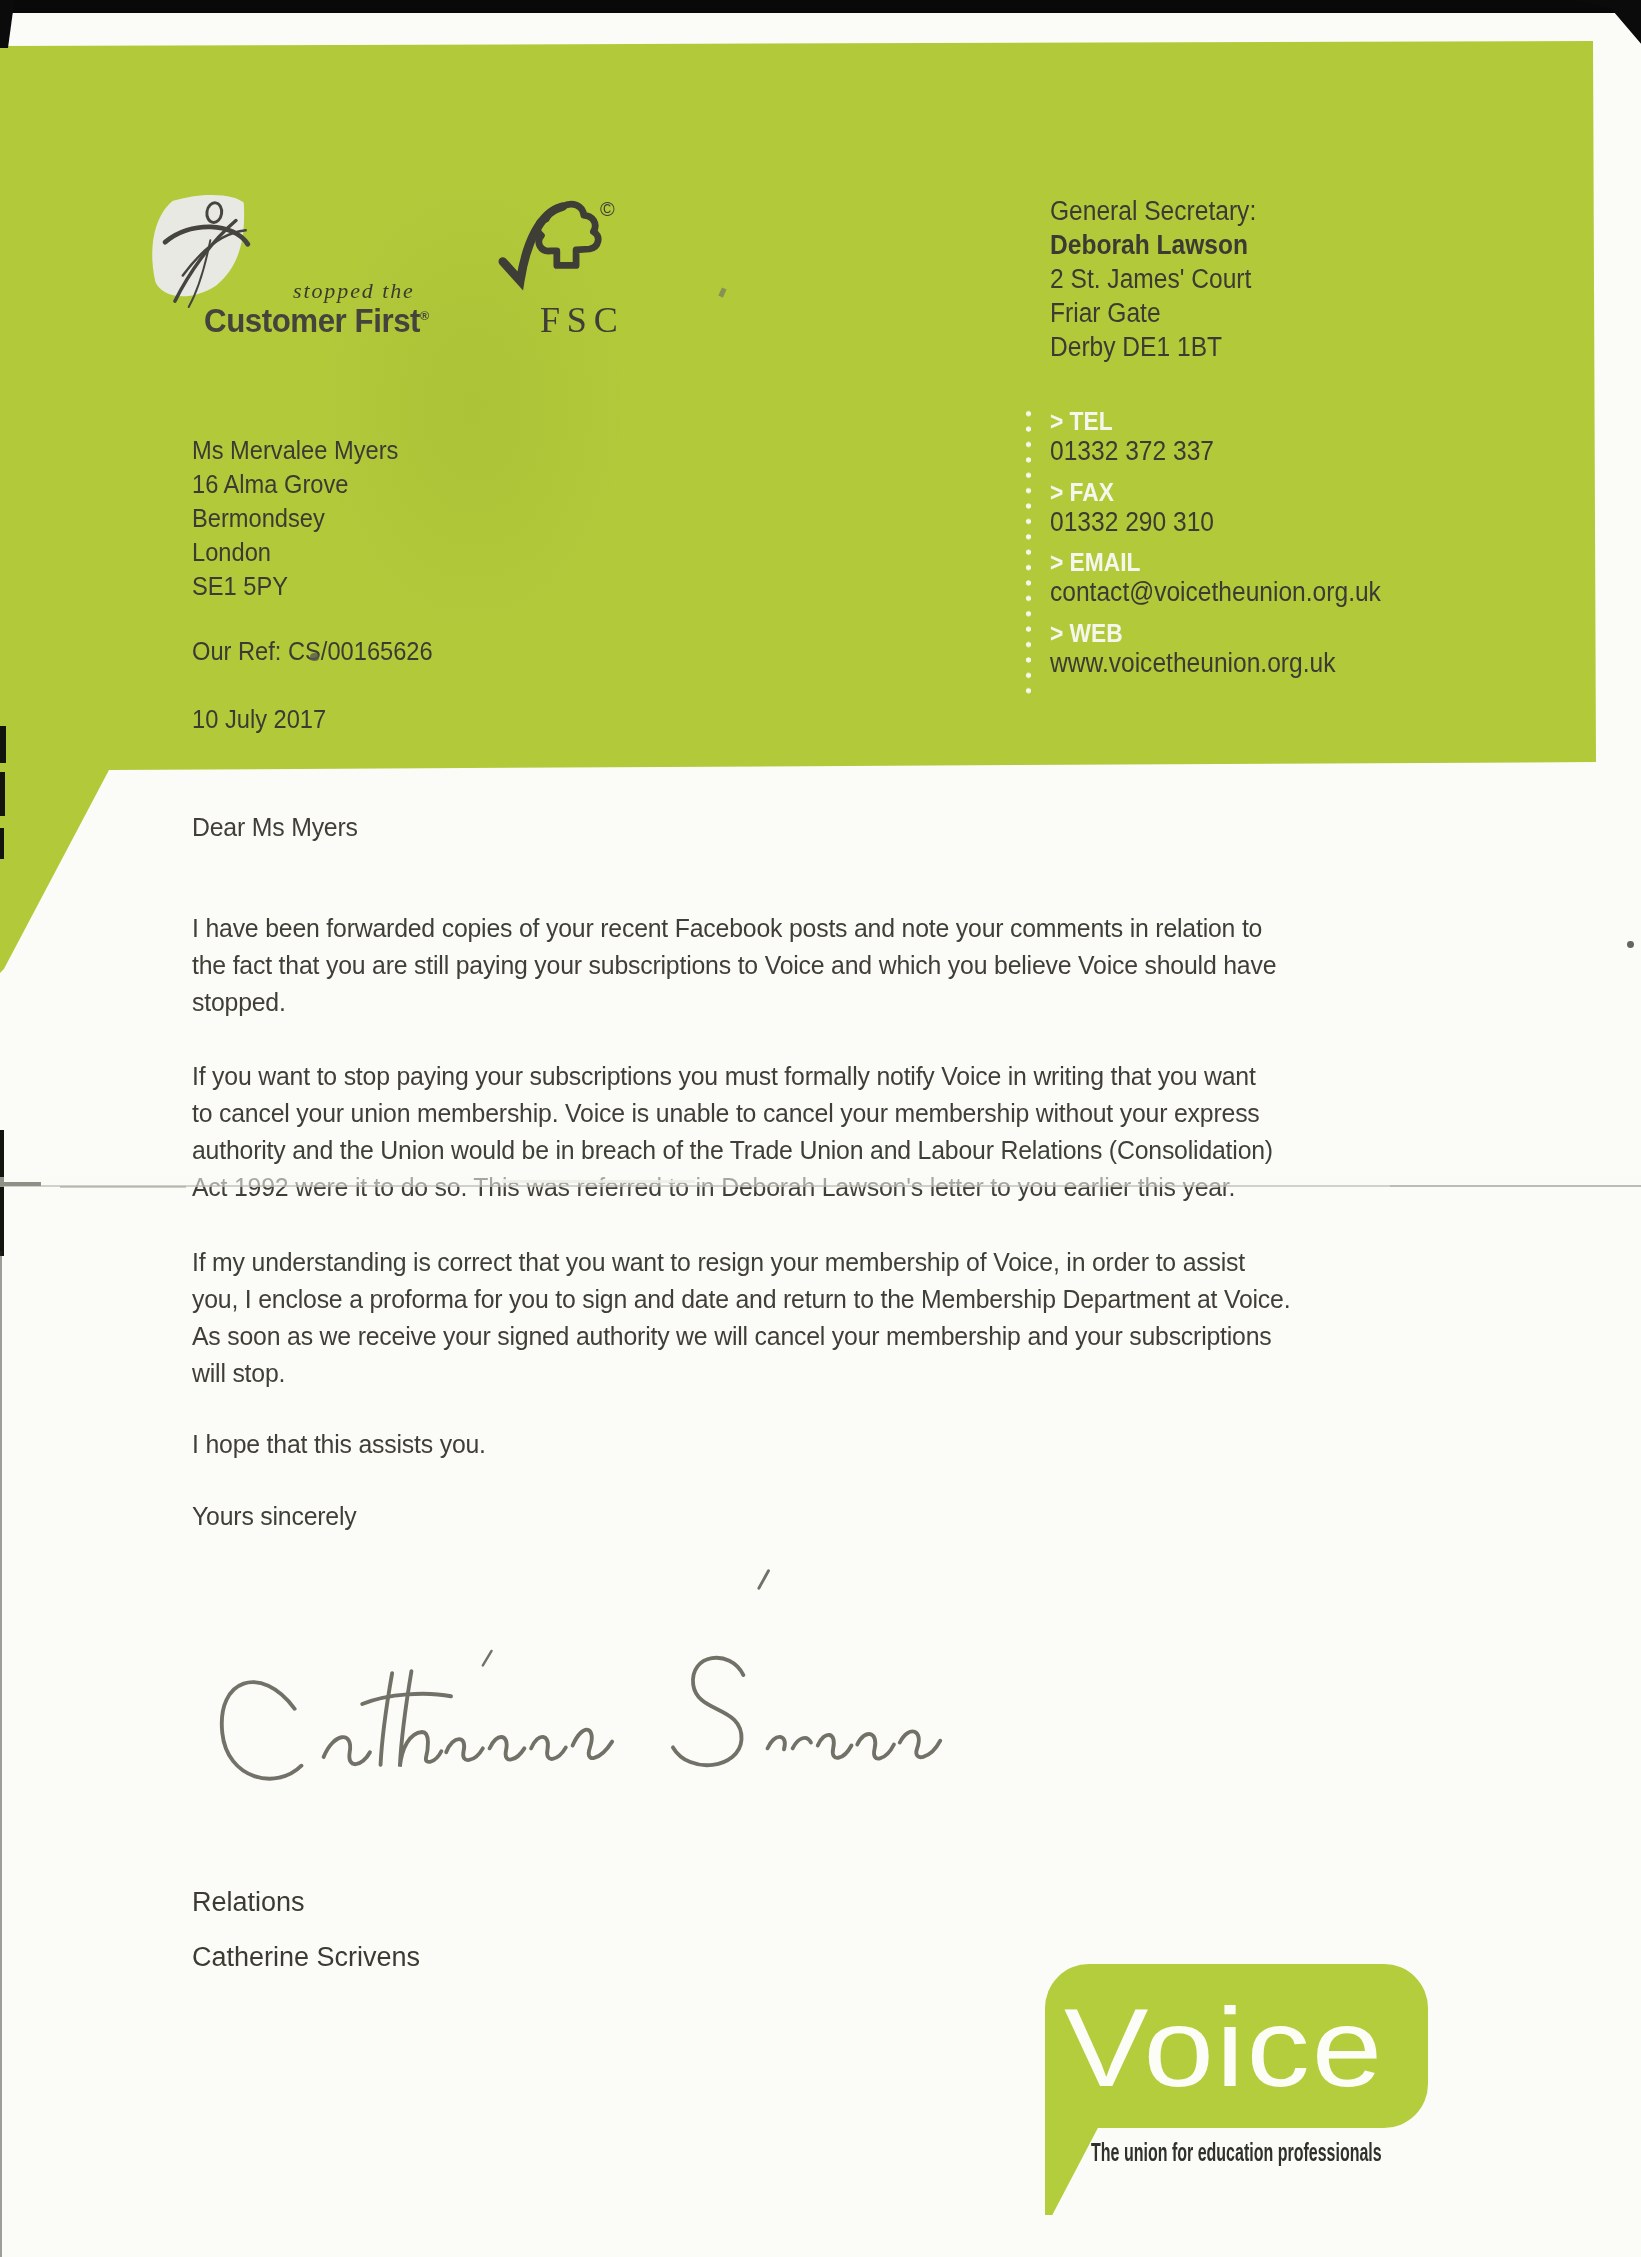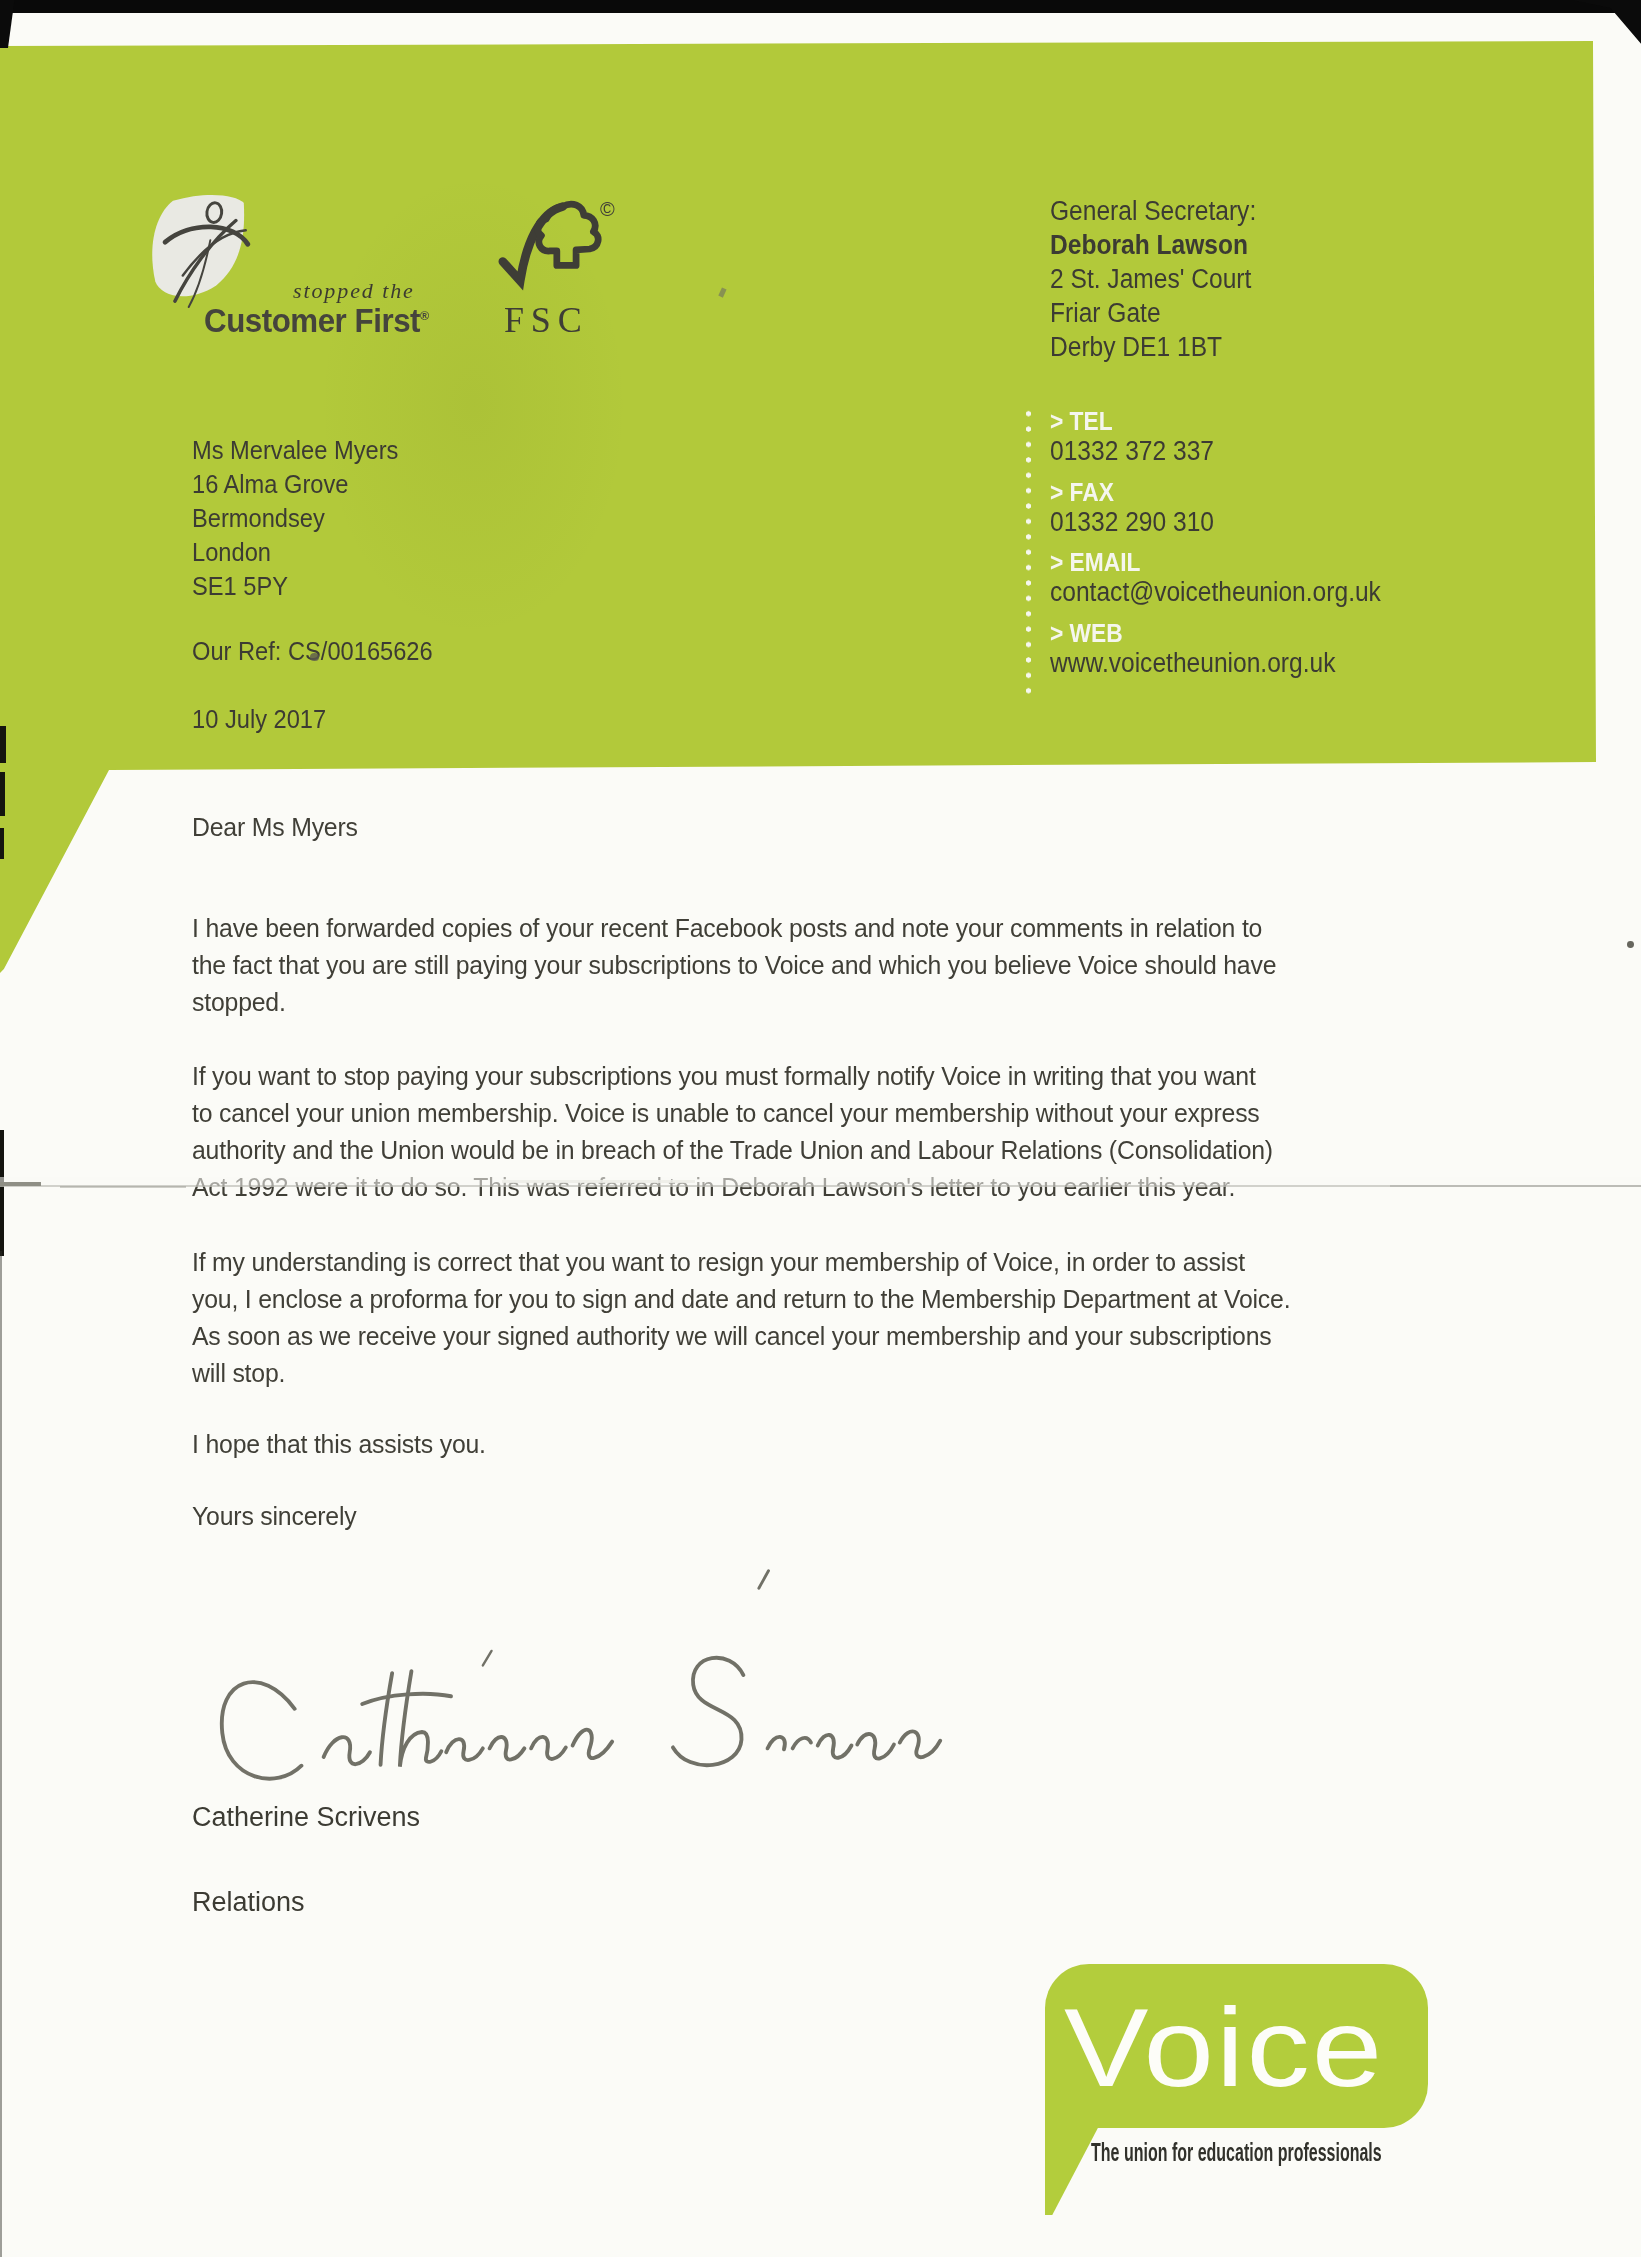--- a/index.html
+++ b/index.html
@@ -101,21 +101,21 @@
   <div class="abs cf-tagline" style="left:293px;top:278px">stopped the</div>
   <div class="abs cf-brand" style="left:204px;top:301px"><span>Customer First</span><sup>®</sup></div>
 
   <div class="abs" style="left:495px;top:196px;width:114px;height:106px">
     <svg width="114" height="106" viewBox="0 0 118 110">
       <path d="M8,68 L26,88 C32,50 46,17 70,11" fill="none" stroke="#3e3d36" stroke-width="9" stroke-linecap="round"></path>
       <path d="M70,11 C80,5 91,10 92,20 C101,20 107,29 102,37 C110,41 108,53 98,55 L84,56 L84,72 L64,72 L64,57 L57,57 C47,58 42,48 48,41 C41,36 44,25 53,24 C56,16 62,12 70,11 Z" fill="none" stroke="#3e3d36" stroke-width="7" stroke-linejoin="round"></path>
     </svg>
   </div>
   <div class="abs fsc-copy" style="left:600px;top:198px">©</div>
-  <div class="abs fsc-label" style="left:504px;top:299px">FSC</div>
+  <div class="abs fsc-label" style="left:540px;top:299px">FSC</div>
 
   <div class="abs ink squeeze" style="left:1050px;top:194px">
     <div class="hline">General Secretary:</div>
     <div class="hline bold">Deborah Lawson</div>
     <div class="hline">2 St. James' Court</div>
     <div class="hline">Friar Gate</div>
     <div class="hline">Derby DE1 1BT</div>
   </div>
 
   <div class="abs dotline"></div>
@@ -183,21 +183,21 @@
         <path d="M611,196 C617,184 626,182 630,190"></path>
         <path d="M637,193 C644,177 657,179 653,196 C650,211 664,208 672,193"></path>
         <path d="M678,192 C686,175 700,179 696,196 C692,213 708,208 716,192"></path>
         <path d="M722,190 C732,171 747,177 740,196 C735,211 754,207 764,188"></path>
         <path d="M576,30 L586,12" stroke-width="3"></path>
         <path d="M290,110 L299,95" stroke-width="2.5"></path>
       </g>
     </svg>
   </div>
 
-  <div class="abs sig-name" style="left:192px;top:1798px">Catherine Scrivens</div>
+  <div class="abs sig-name" style="left:192px;top:1938px">Catherine Scrivens</div>
   <div class="abs sig-name" style="left:192px;top:1883px">Relations</div>
 
   <div class="abs voice-bubble"></div>
   <div class="abs voice-tail"></div>
   <div class="abs voice-word">Voice</div>
   <div class="abs voice-tagline">The union for education professionals</div>
 
   <div class="abs scanbar-top"></div>
   <div class="abs scanbar-tr"></div>
   <div class="abs scanbar-tl"></div>

